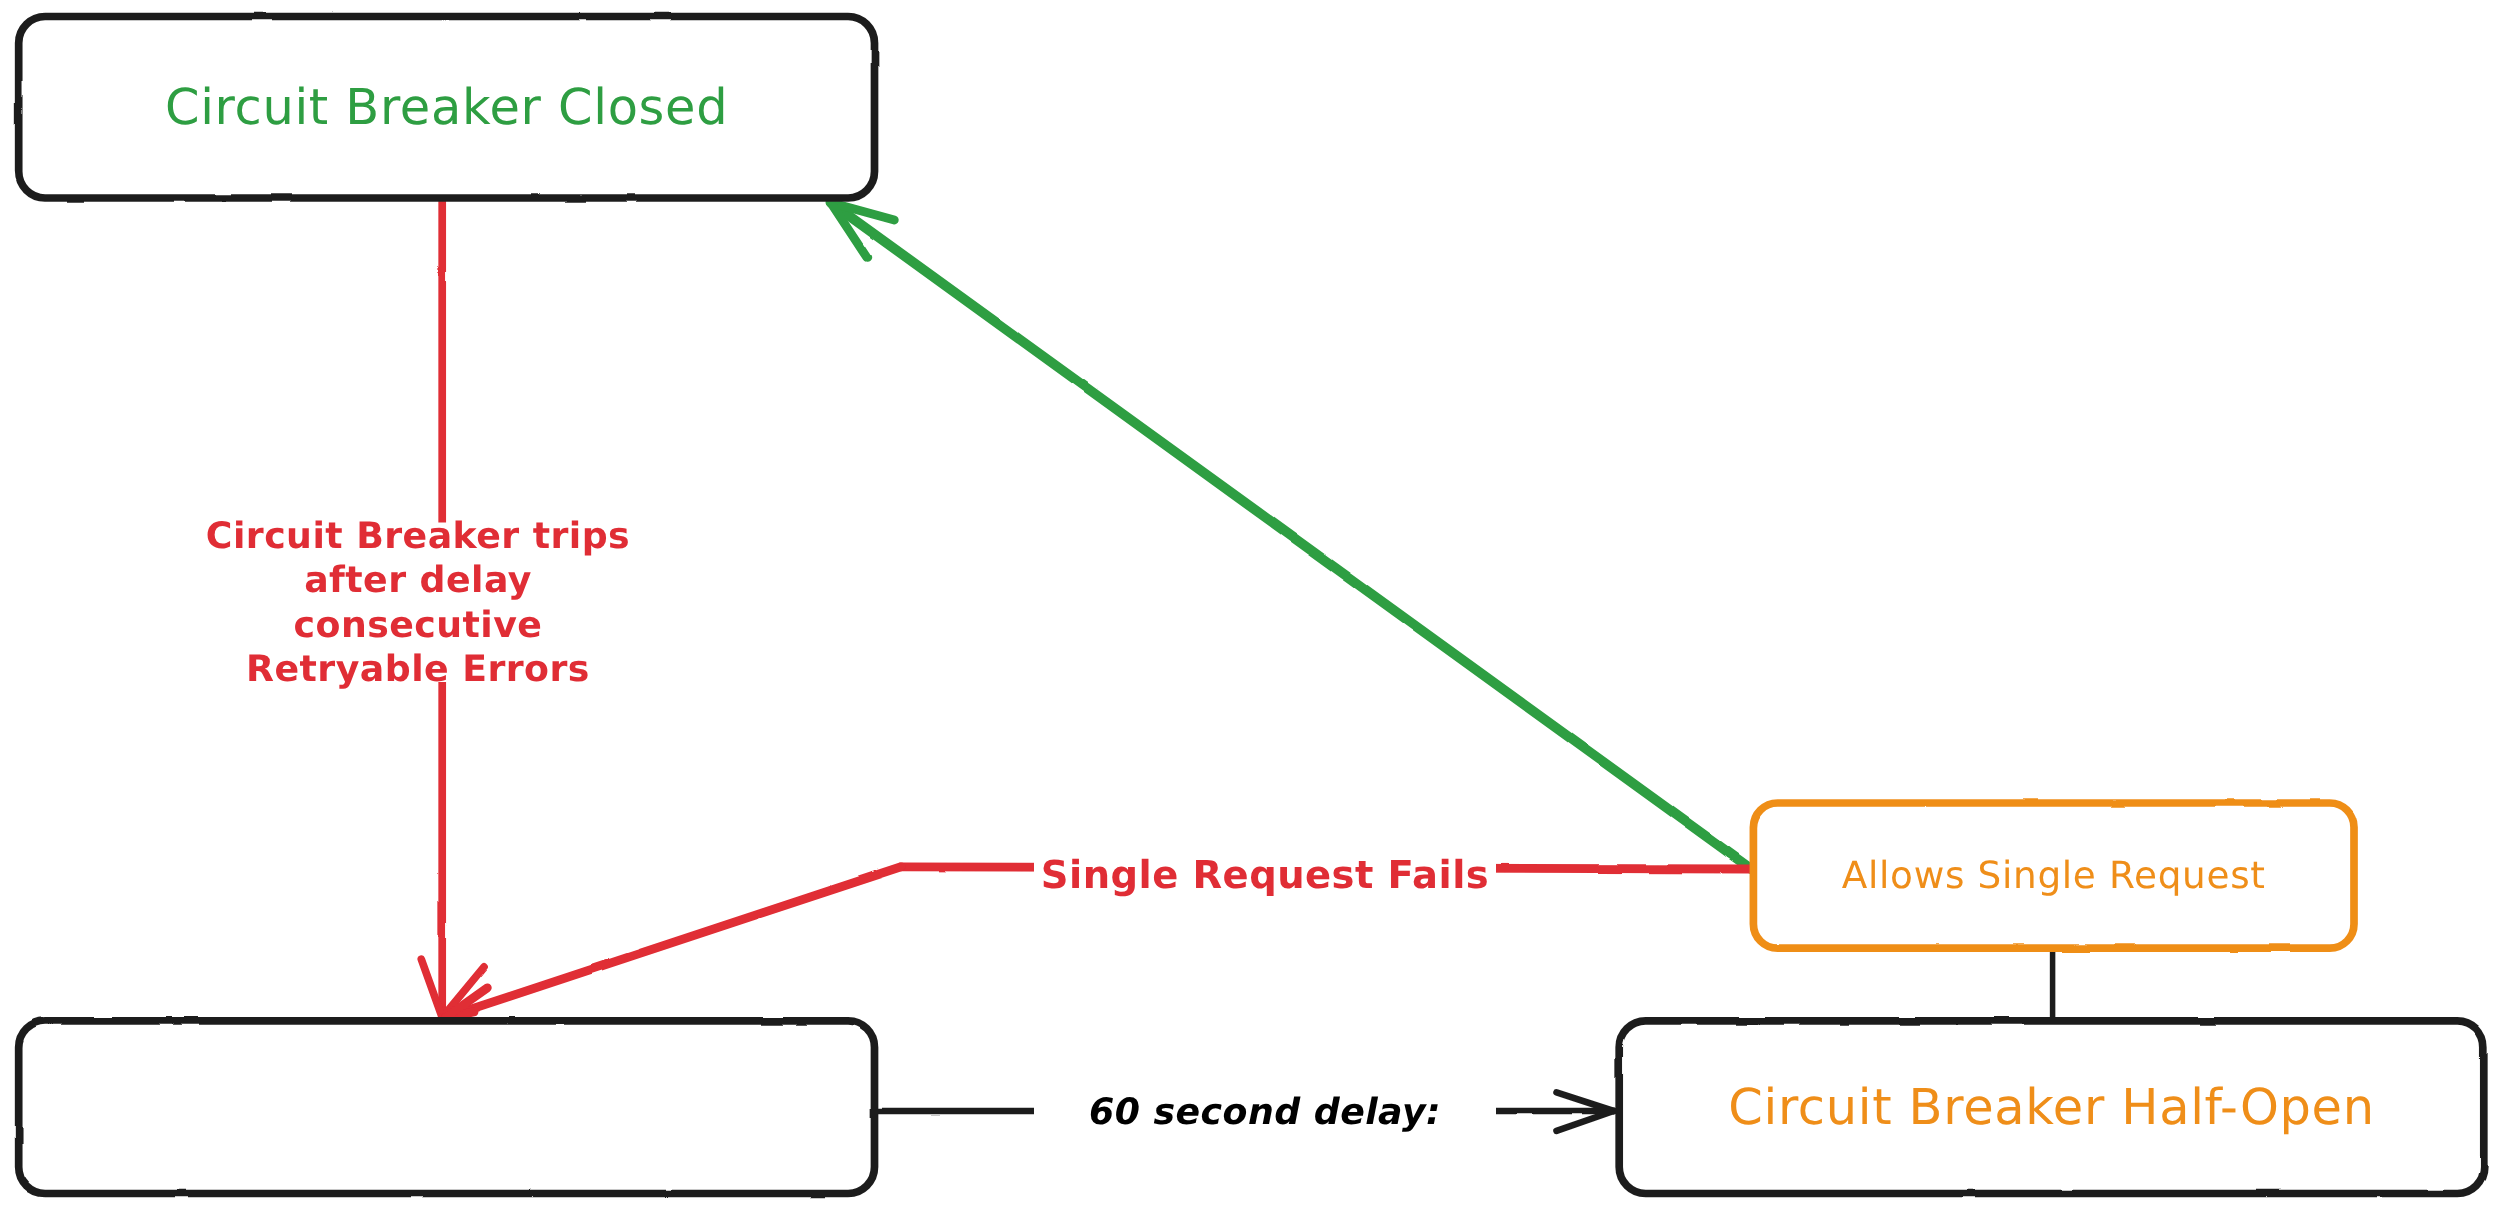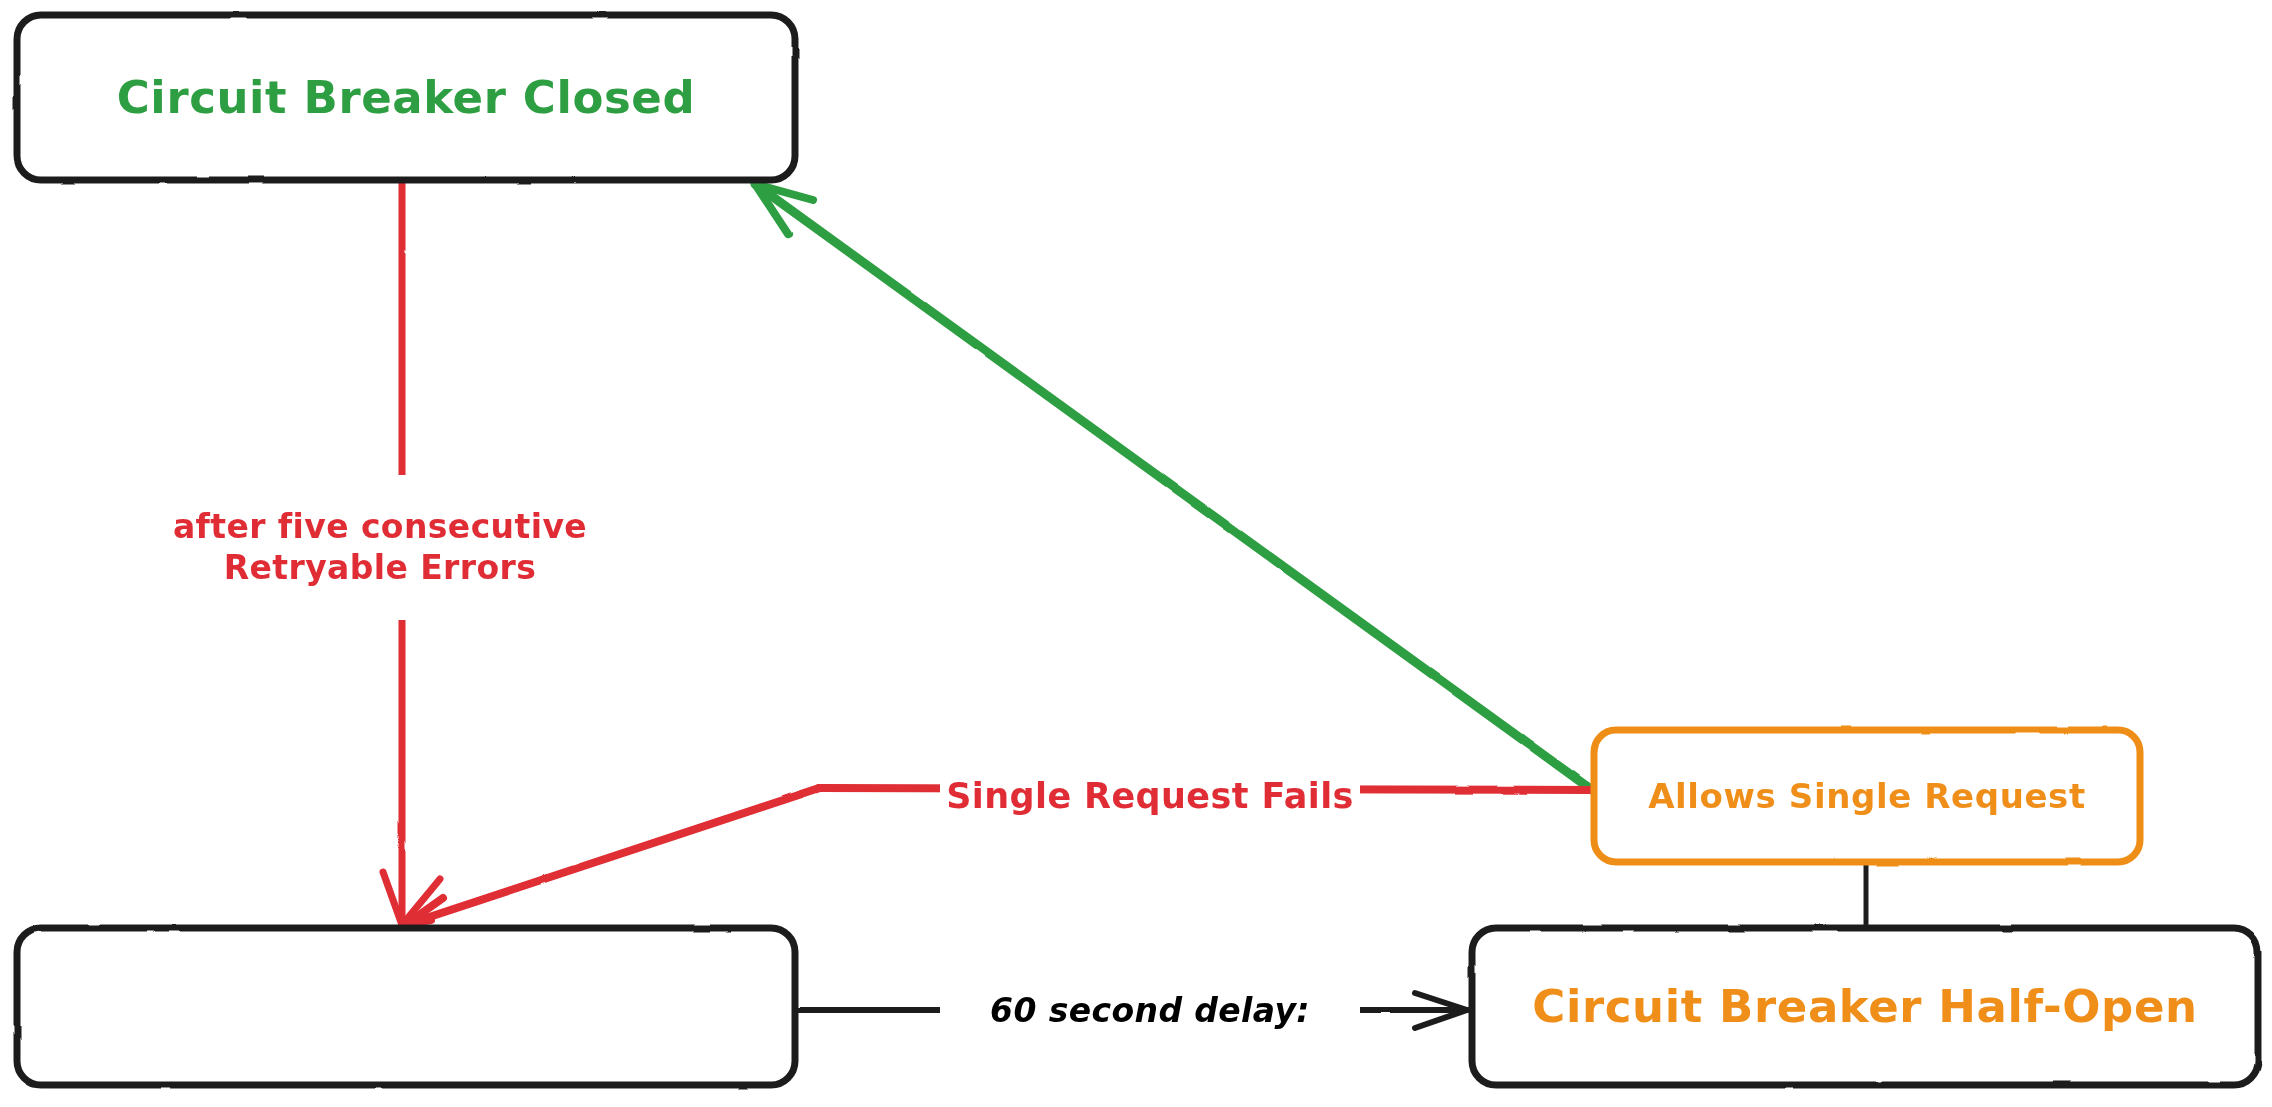--- a/index.html
+++ b/index.html
@@ -9,21 +9,21 @@
     overflow:hidden;
     position:relative;
   }
   #diagram-root{position:absolute;left:0;top:0;width:2272px;height:1107px;}
   svg.layer{position:absolute;left:0;top:0;width:2272px;height:1107px;}
 
   .node-label{
     position:absolute;
     display:flex;align-items:center;justify-content:center;
     font-family:"DejaVu Sans", sans-serif;
-    font-weight:700;
+    font-weight:400;
     letter-spacing:.6px;
     white-space:nowrap;
     pointer-events:none;
   }
   .edge-label{
     position:absolute;
     display:flex;flex-direction:column;align-items:center;justify-content:center;
     text-align:center;
     font-family:"DejaVu Sans", sans-serif;
     font-weight:600;
@@ -96,21 +96,22 @@
 
   <div class="node-label" style="left:1472px;top:928px;width:786px;height:157px;color:#ef8e19;font-size:45px;">
     <span>Circuit Breaker Half-Open</span>
   </div>
 
   <div class="node-label" style="left:1594px;top:730px;width:546px;height:132px;color:#ef8e19;font-size:34px;">
     <span>Allows Single Request</span>
   </div>
 
   <div class="edge-label" style="left:170px;top:475px;width:420px;height:145px;color:#e02d35;font-size:33px;">
-    <span>after five consecutive</span>
+    <span>Circuit Breaker trips</span>
+    <span>after delay consecutive</span>
     <span>Retryable Errors</span>
   </div>
 
 
   <div class="edge-label" style="left:940px;top:762px;width:420px;height:56px;color:#e02d35;font-size:35px;justify-content:flex-end;">
     <span>Single Request Fails</span>
   </div>
 
   <div class="edge-label" style="left:940px;top:955px;width:420px;height:112px;color:#000000;font-size:33px;font-style:italic;">
     <span>60 second delay:</span>

